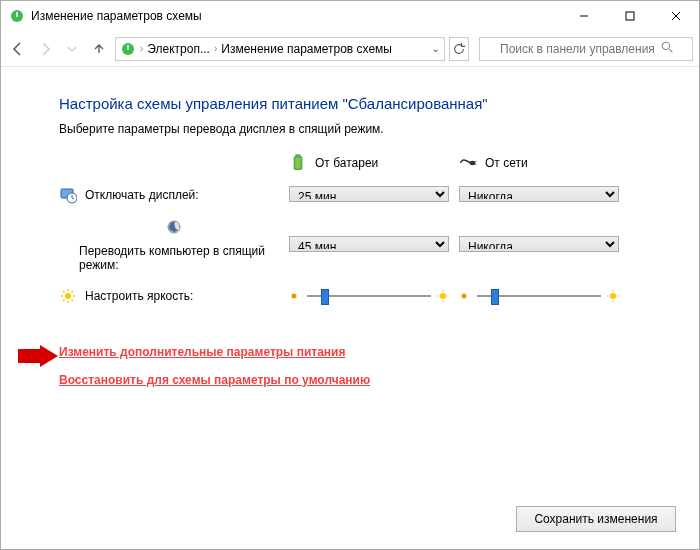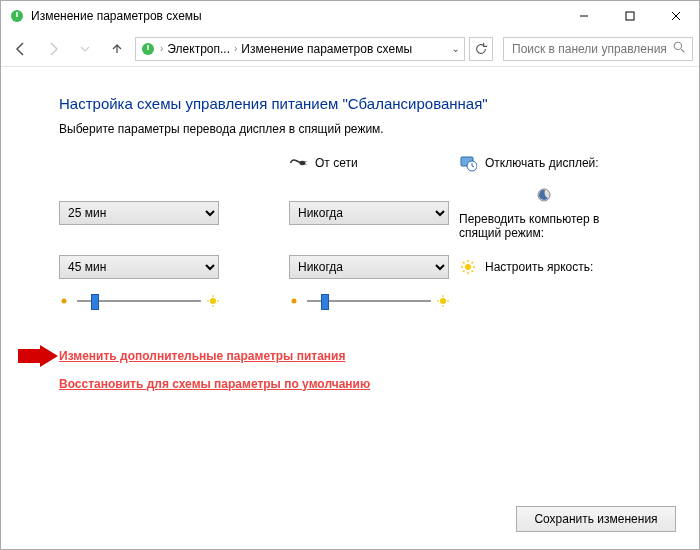--- a/index.html
+++ b/index.html
@@ -17,33 +17,33 @@
   
   .navbar { height: 36px; display:flex; align-items:center; padding: 0 6px; gap:4px; border-bottom: 1px solid #e5e5e5; }
   .nav-arrow { width:28px; height:28px; display:flex; align-items:center; justify-content:center; color:#666; border-radius:2px; }
   .nav-arrow.disabled { color:#ccc; }
   .bc-wrap { flex:0 0 330px; border:1px solid #ccc; height:24px; display:flex; align-items:center; padding:0 4px; gap:4px; background:#fff; }
   .bc-icon { width:16px; height:16px; }
   .bc-sep { color:#888; font-size:10px; }
   .bc-item { color:#000; white-space:nowrap; overflow:hidden; text-overflow:ellipsis; }
   .bc-drop { margin-left:auto; color:#555; font-size:10px; }
   .refresh { width:24px; height:24px; border:1px solid #ccc; display:flex; align-items:center; justify-content:center; margin-left:0; }
-  .search { flex:1; border:1px solid #ccc; height:24px; display:flex; align-items:center; padding:0 6px; margin-left:6px; color:#888; }
+  .search { flex:1; border:1px solid #ccc; height:24px; display:flex; align-items:center; padding:0 18px; margin-left:6px; color:#888; }
   .search input { border:none; outline:none; flex:1; font-size:12px; background:transparent; }
   .search .sicon { color:#888; margin-left:4px; }
   
   .content { padding: 28px 18px 10px 58px; }
   h1 { font-size: 15px; font-weight: normal; color: #003399; margin: 0 0 10px 0; }
   .sub { font-size:12px; margin-bottom: 18px; }
   .table { display:grid; grid-template-columns: 230px 170px 170px; row-gap: 14px; align-items:center; }
   .col-head { display:flex; align-items:center; gap:8px; font-size:12px; }
   .row-label { display:flex; align-items:center; gap:8px; font-size:12px; }
   .small-icon { width:18px; height:18px; flex:none; display:flex; align-items:center; justify-content:center; }
   select.combo {
-    width: 160px; height: 24px; font-size:12px; padding: 2px 4px;
+    width: 160px; height: 16px; font-size:12px; padding: 2px 4px;
     border:1px solid #adadad;
     background: linear-gradient(#f0f0f0,#e1e1e1);
   }
   
   .slider-wrap { display:flex; align-items:center; gap:6px; width:160px; }
   .sun { width:12px; height:12px; }
   .sun.small circle { fill:#e89b00; }
   .sun.big circle { fill:#f6c900; }
   .slider { flex:1; position:relative; height:16px; }
   .track { position:absolute; top:7px; left:0; right:0; height:2px; background:#999; }
@@ -144,20 +144,30 @@
   </div>
 </div>
 
 <div class="content">
   <h1>Настройка схемы управления питанием "Сбалансированная"</h1>
   <div class="sub">Выберите параметры перевода дисплея в спящий режим.</div>
 
   <div class="table">
 
     <div></div>
+    <div class="col-head">
+      <span class="small-icon">
+        <svg viewBox="0 0 16 20" width="14" height="18">
+            <rect x="5" y="0" width="6" height="2" fill="#6a6"></rect>
+            <rect x="3" y="2" width="10" height="16" rx="2" fill="#4caf50"></rect>
+            <rect x="5" y="4" width="6" height="12" fill="#8bc34a"></rect>
+          </svg>
+      </span>
+      <span>От батареи</span>
+    </div>
     <div class="col-head">
       <span class="small-icon">
         <svg viewBox="0 0 24 14" width="22" height="12">
             <path d="M2 7 Q4 1 10 4 L16 7" stroke="#333" stroke-width="2" fill="none"></path>
             <ellipse cx="18" cy="7" rx="4" ry="3" fill="#333"></ellipse>
             <line x1="21" y1="5" x2="24" y2="5" stroke="#888"></line>
             <line x1="21" y1="9" x2="24" y2="9" stroke="#888"></line>
           </svg>
       </span>
       <span>От сети</span>

